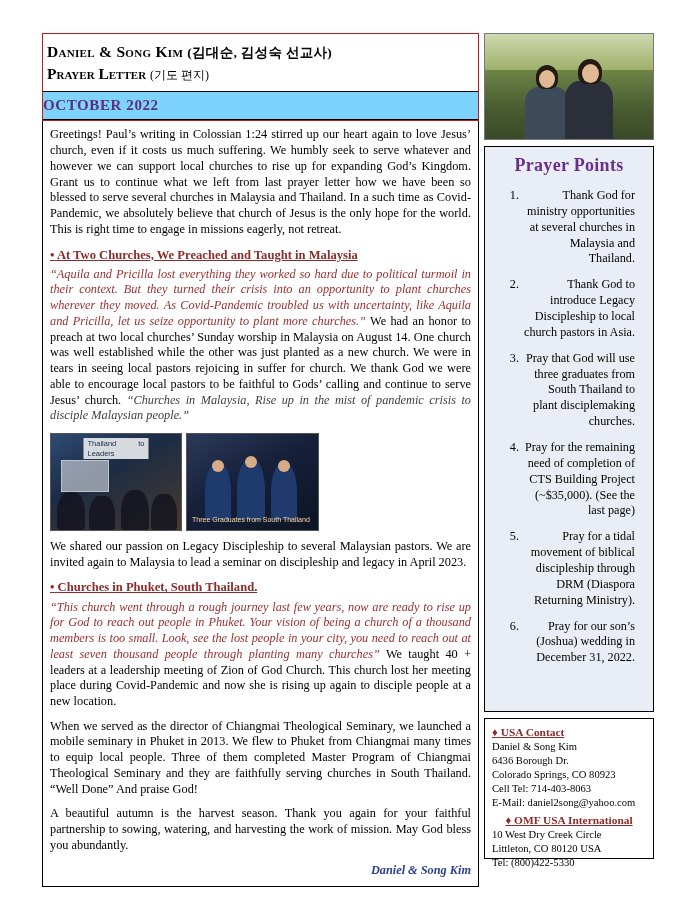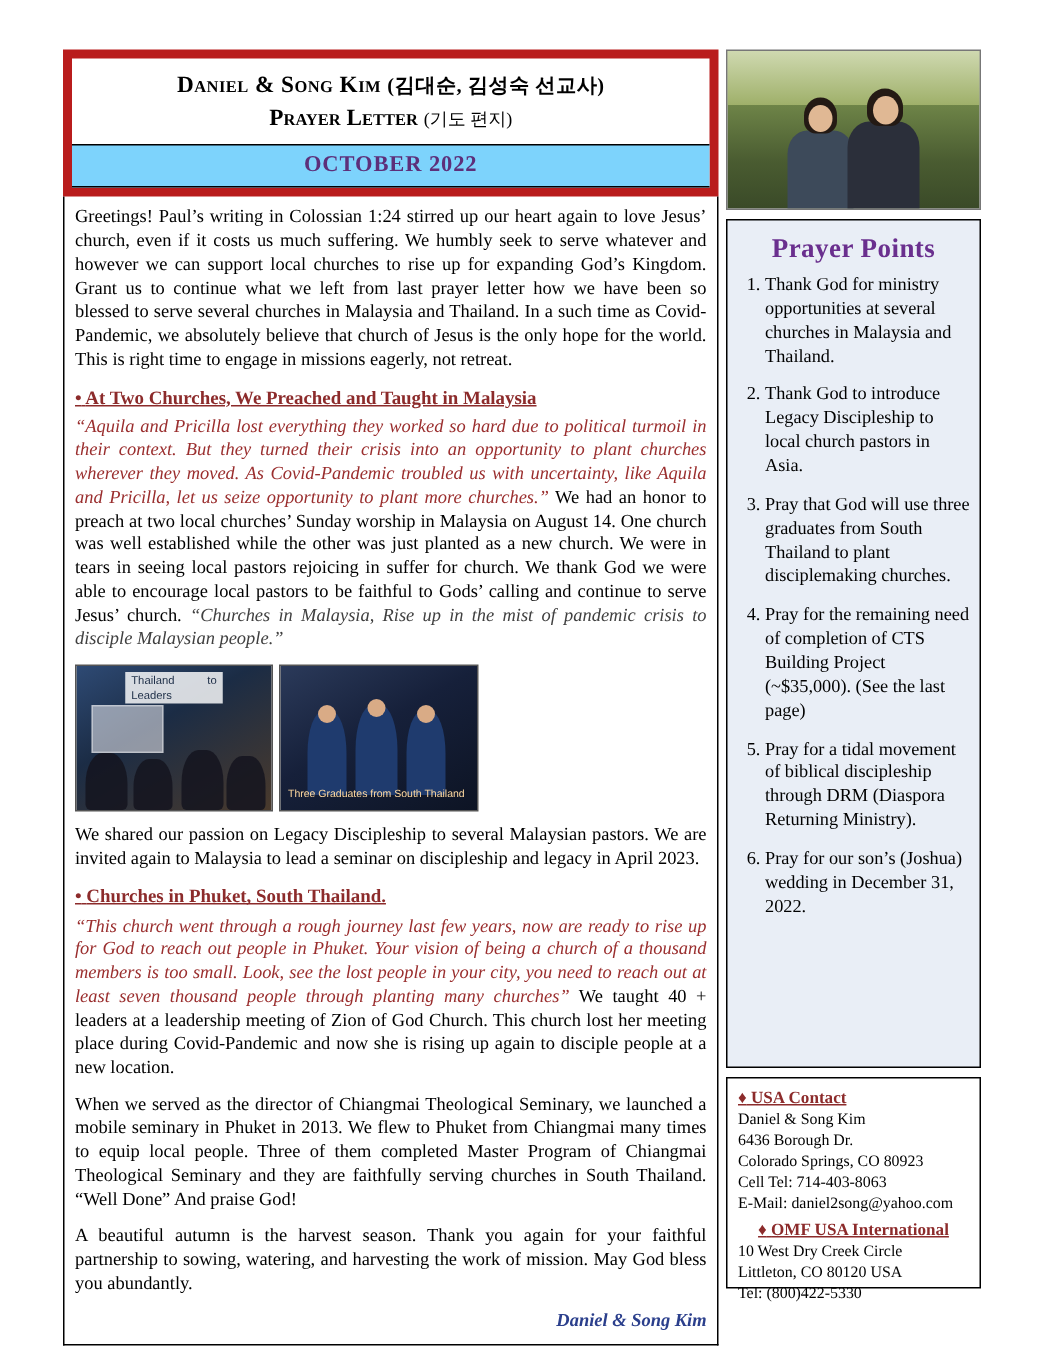--- a/index.html
+++ b/index.html
@@ -22,24 +22,24 @@
   }
 
   
   .left-col {
     position: absolute;
     left: 42px;
     top: 33px;
     width: 437px;
   }
   .title-box {
-    border: 6px solid #b91c1c;
+    border: 1px solid #b91c1c;
     background: #ffffff;
     padding: 8px 4px 0 4px;
-    text-align: center;
+    text-align: left;
   }
   .title-line1 {
     font-variant: small-caps;
     font-weight: bold;
     font-size: 15.5px;
     letter-spacing: 0.3px;
     color: #000;
     line-height: 1.35;
   }
   .title-line1 .kor {
@@ -193,24 +193,25 @@
   }
   .prayer-title {
     text-align: center;
     color: #6a2f8e;
     font-weight: bold;
     font-size: 18px;
     letter-spacing: .3px;
     margin: 2px 0 6px 0;
   }
   ol.prayer-list {
-    margin: 0;
+    margin: 12px;
     padding-left: 19px;
     font-size: 12.2px;
     line-height: 1.3;
+    text-align: right;
   }
   ol.prayer-list li { margin-bottom: 10px; }
 
   .contact-box {
     margin-top: 6px;
     border: 1px solid #000;
     background: #ffffff;
     padding: 6px 7px 8px 7px;
     font-size: 10.6px;
     line-height: 1.32;

